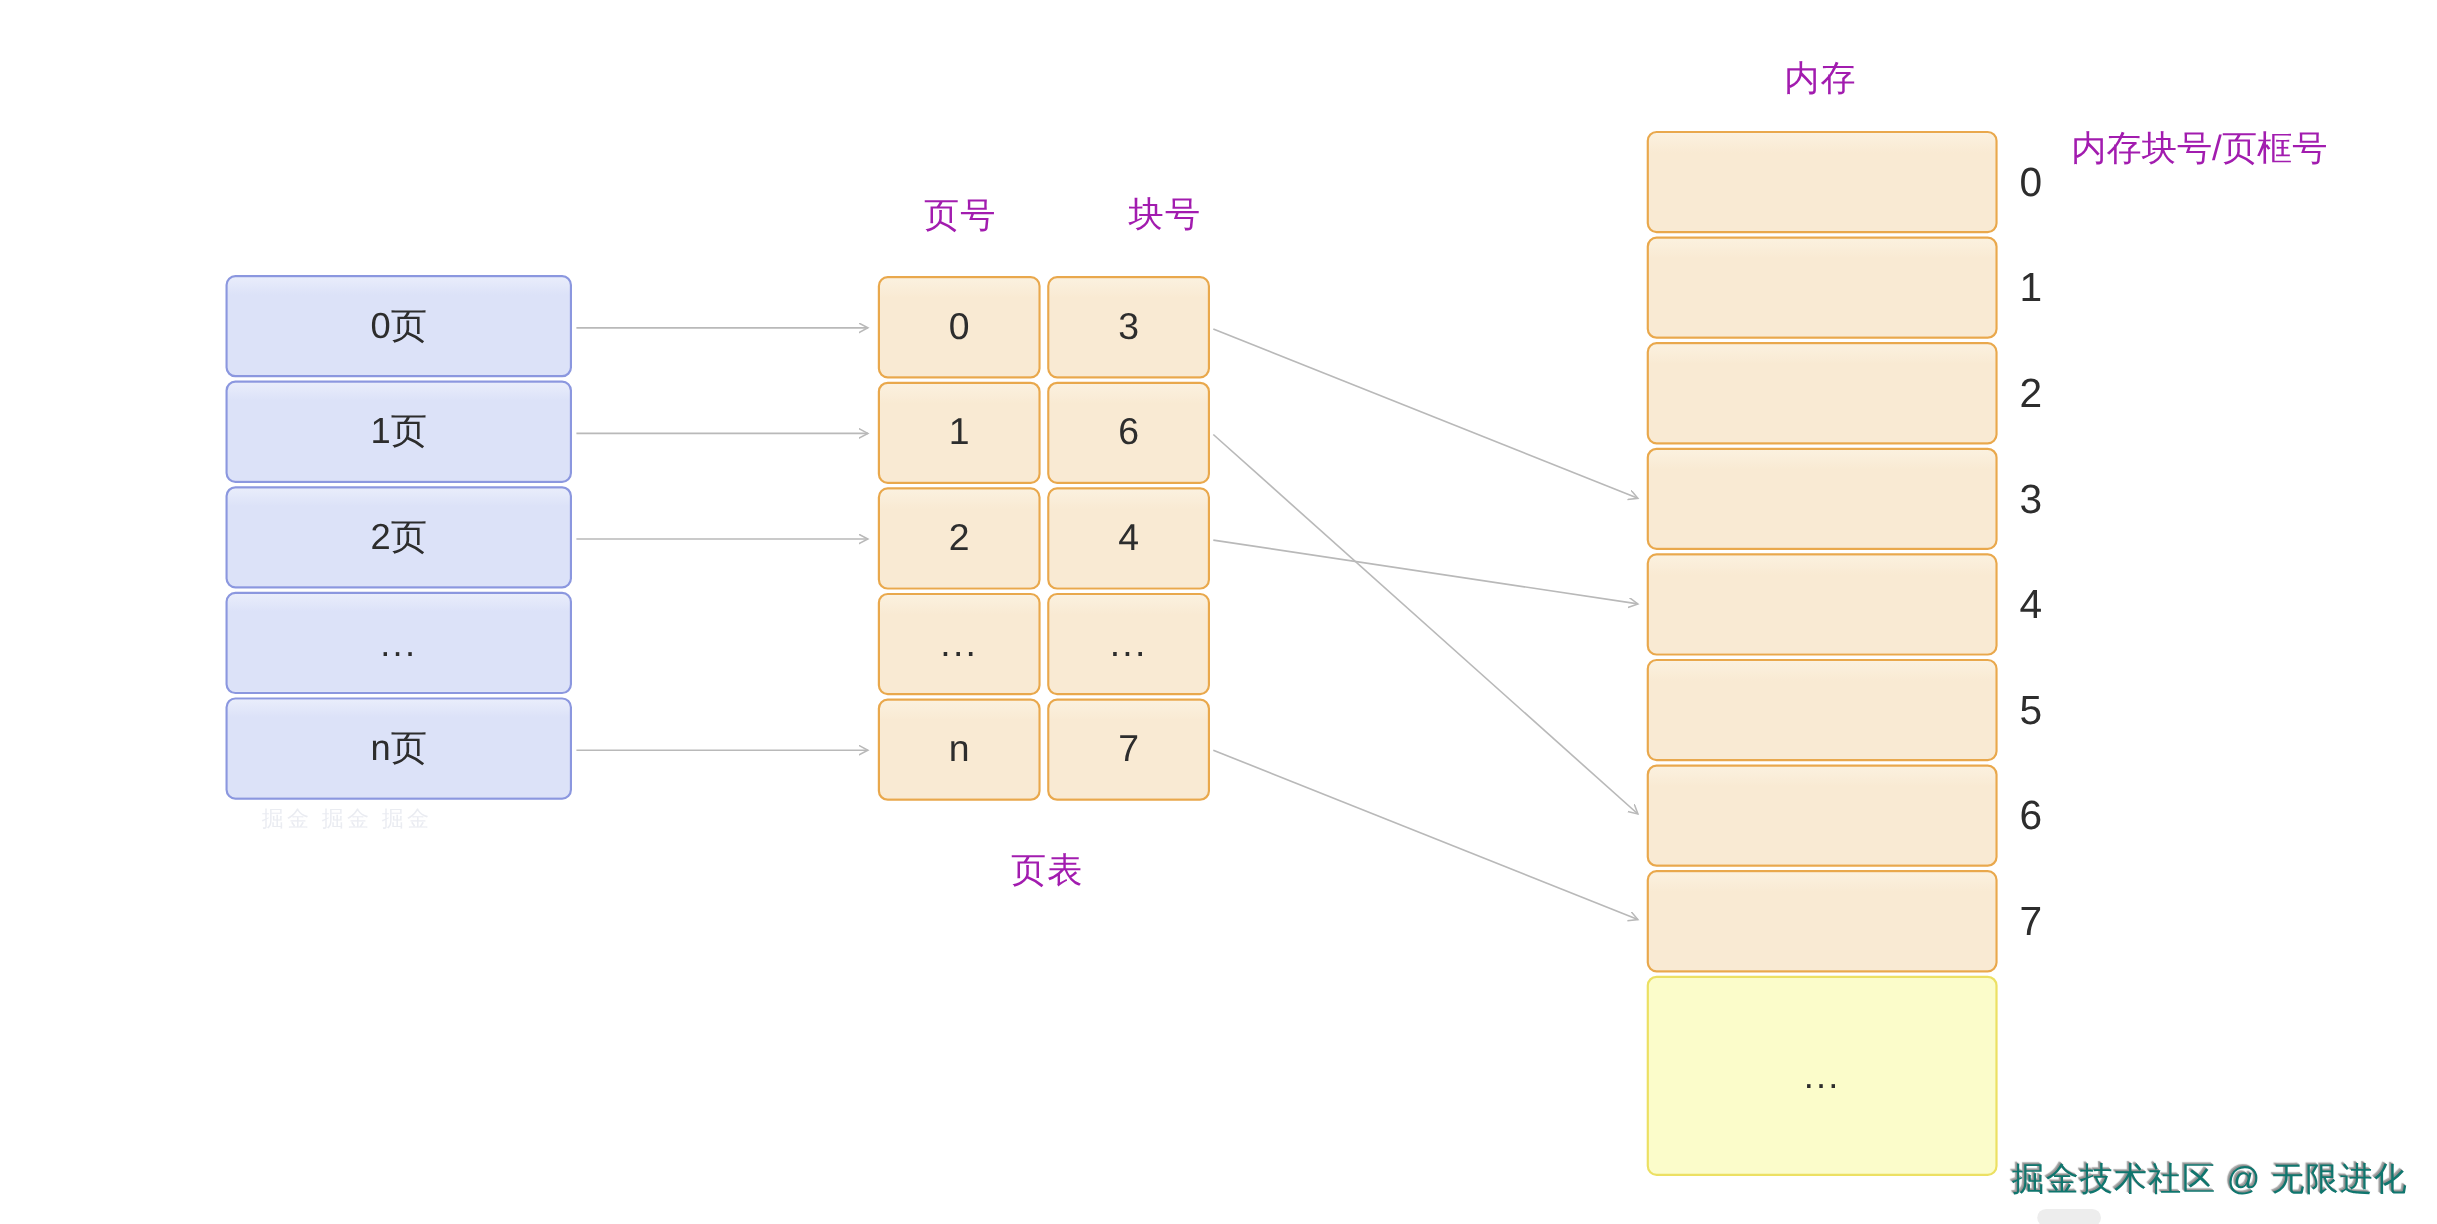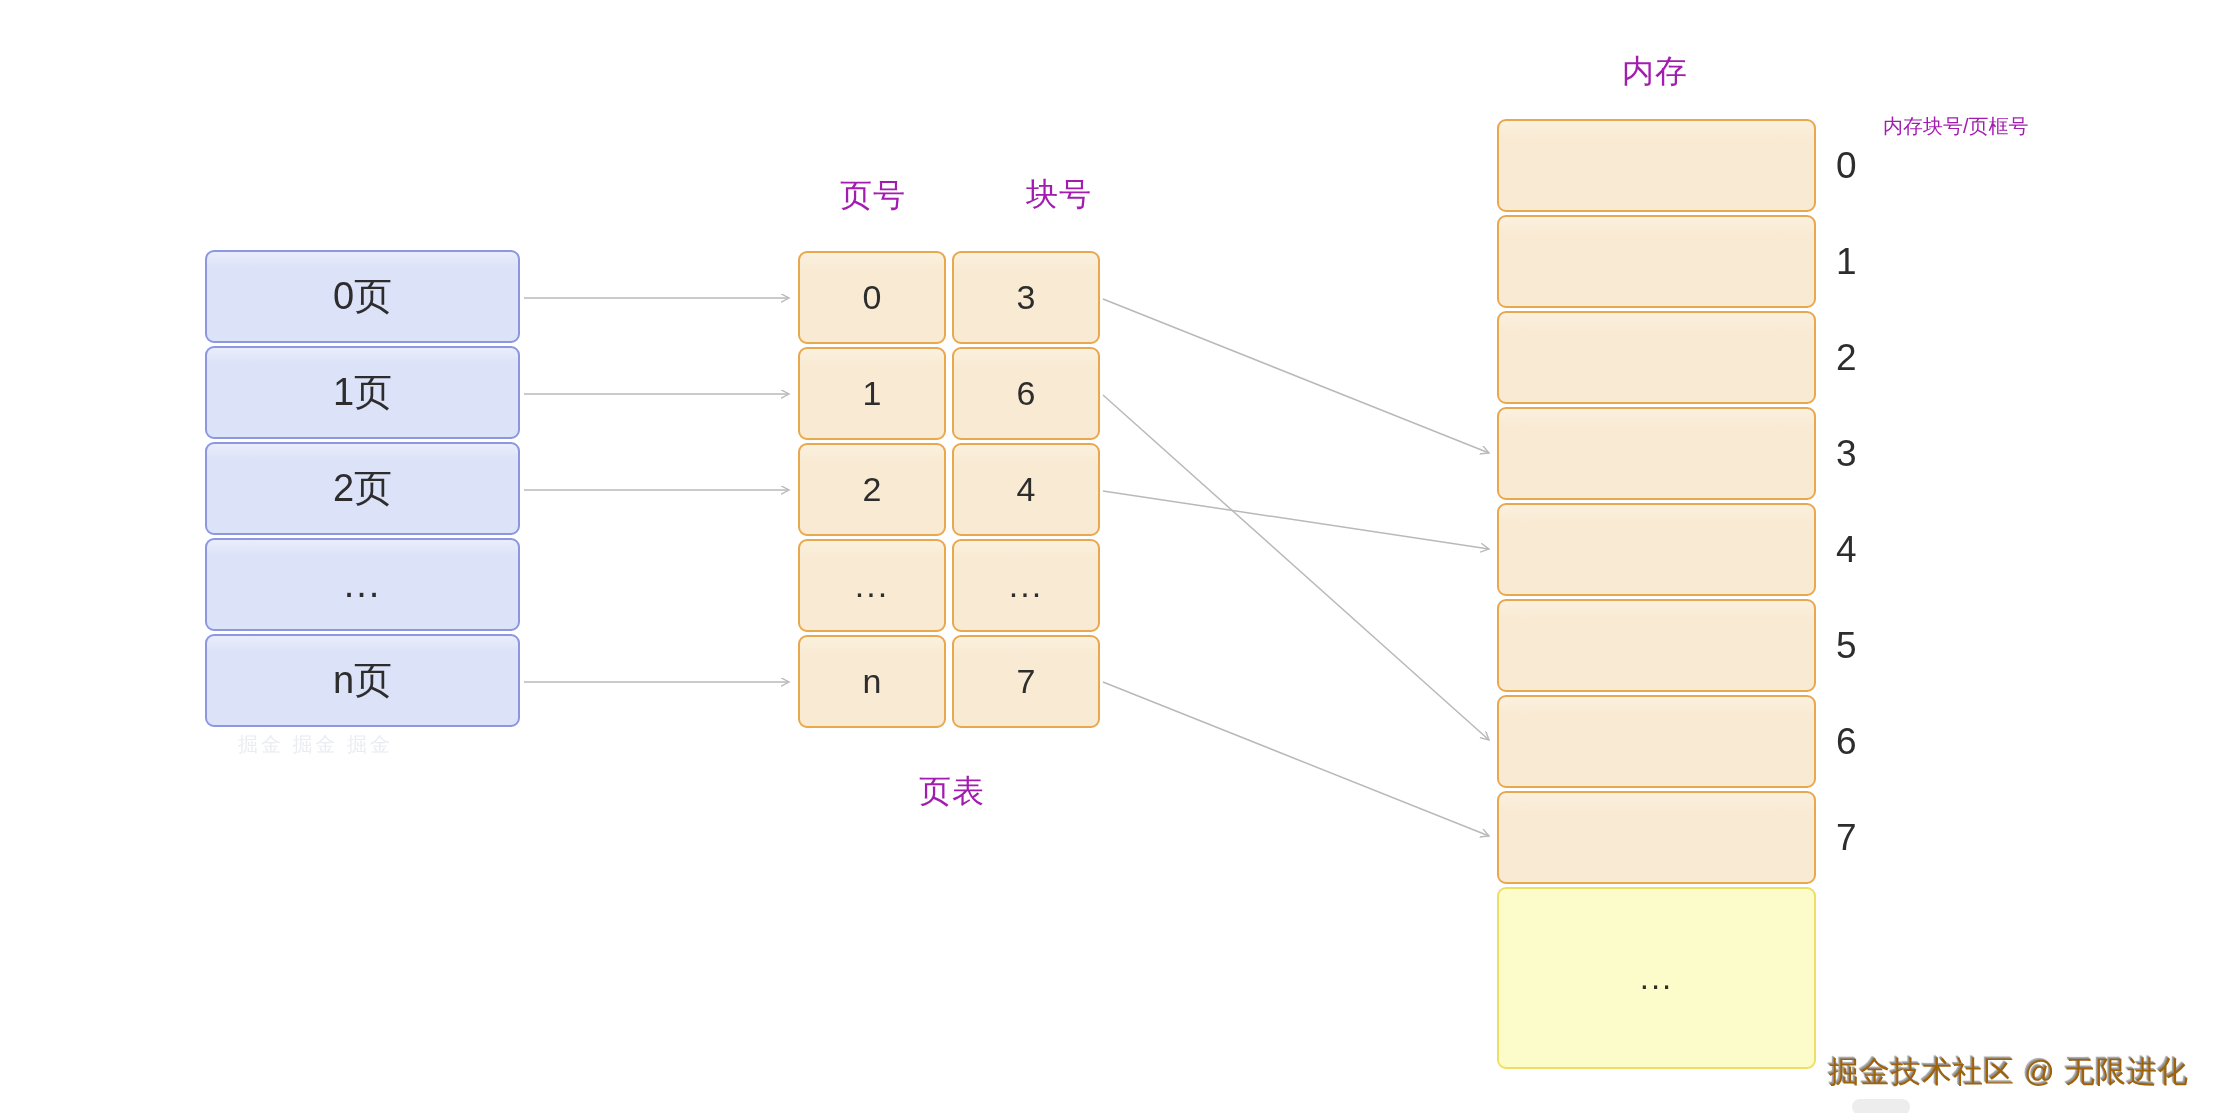--- a/index.html
+++ b/index.html
@@ -21,36 +21,36 @@
     z-index: 1;
   }
 
   .label {
     position: absolute;
     z-index: 3;
     color: #a21caf;
     white-space: nowrap;
   }
   .title      { font-size: 32px; letter-spacing: 1px; }
-  .small-lbl  { font-size: 20px; }
+  .small-lbl  { font-size: 32px; }
 
   .col {
     position: absolute;
     z-index: 2;
     display: flex;
     flex-direction: column;
     gap: 3px;
   }
 
   .box {
     display: flex;
     align-items: center;
     justify-content: center;
     border-radius: 9px;
-    font-size: 38px;
+    font-size: 33px;
     height: 93px;
   }
 
   .box-blue {
     width: 315px;
     background: linear-gradient(180deg, #e9edfb 0%, #dce2f8 18%, #dce2f8 100%);
     border: 2px solid #8b97df;
   }
 
   .box-orange {
@@ -103,21 +103,21 @@
   }
 
   .ellipsis-txt { letter-spacing: 2px; }
 
   .watermark {
     position: absolute;
     right: 26px;
     top: 1052px;
     z-index: 4;
     font-size: 30px;
-    color: #a16207;
+    color: #0f766e;
     text-shadow: -1px -1px 0 #8f8f8f, -2px -2px 1px #a5a5a5, 1px 1px 0 #ffffff;
     letter-spacing: 1px;
     white-space: nowrap;
   }
 
   .watermark-ghost {
     position: absolute;
     left: 238px; top: 731px;
     z-index: 0;
     font-size: 20px;

